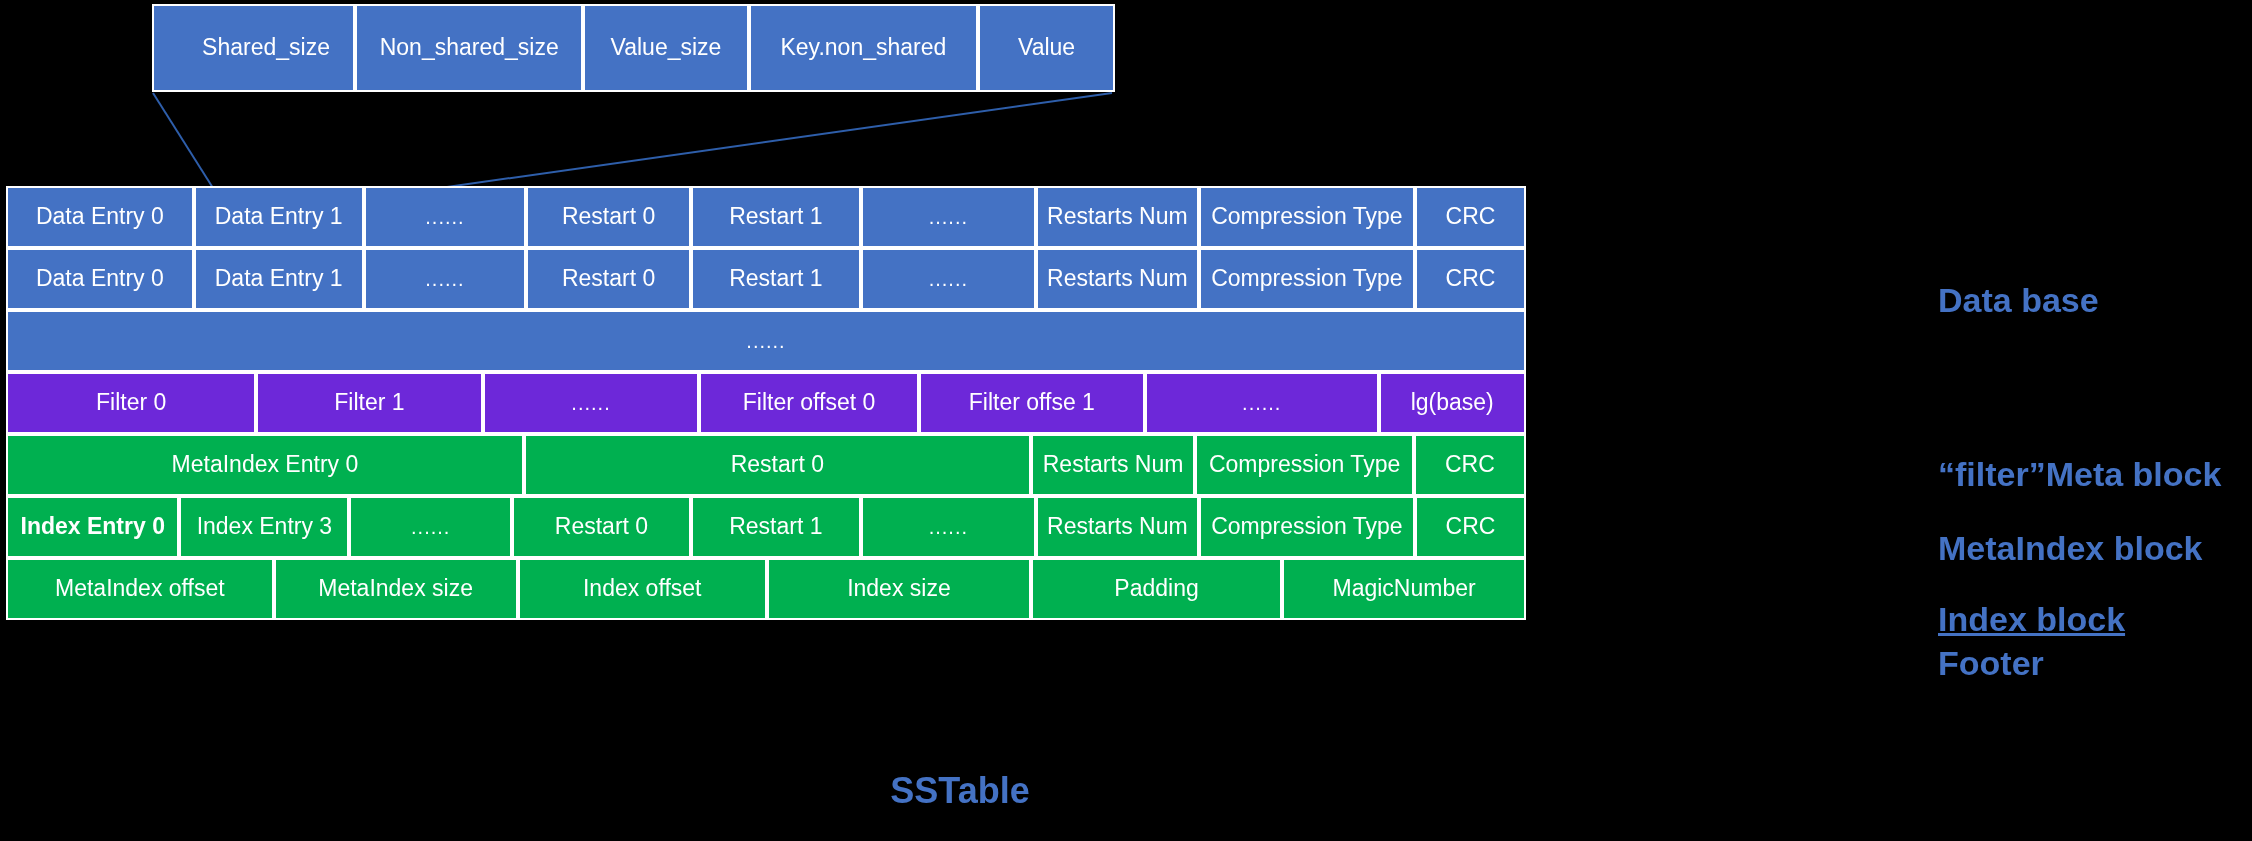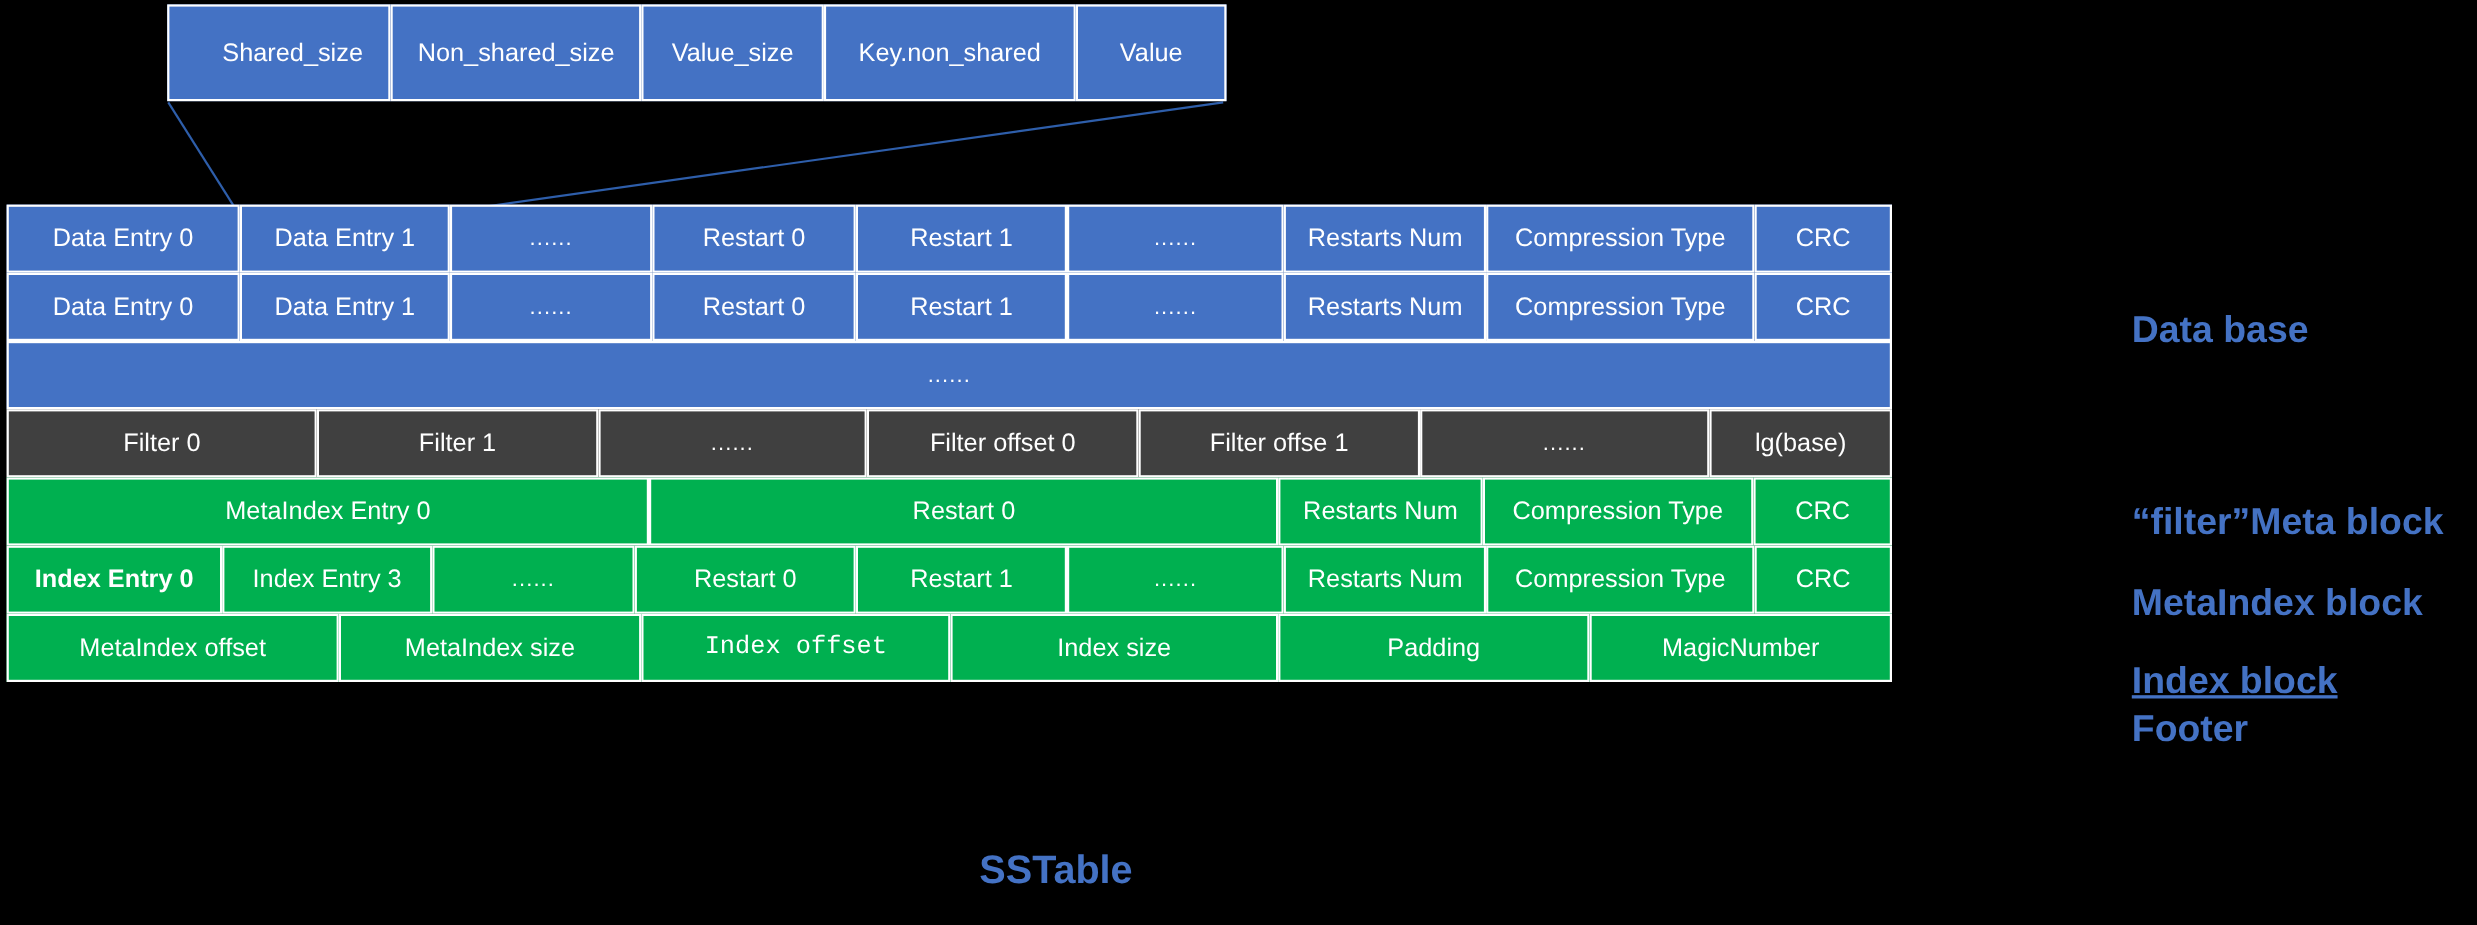--- a/index.html
+++ b/index.html
@@ -23,42 +23,42 @@
     justify-content: center;
     color: #ffffff;
     font-size: 23px;
     line-height: 1.1;
     text-align: center;
     border: 2px solid #ffffff;
     white-space: nowrap;
     overflow: hidden;
   }
   .blue  { background: #4472C4; }
-  .gray  { background: #404040; }
+  .gray  { background: #6d28d9; }
   .green { background: #00B050; }
 
   .dots { letter-spacing: 1px; font-size: 20px; }
 
   
   #detail-strip {
     position: absolute;
     left: 152px;
     top: 4px;
     width: 963px;
     height: 88px;
     display: flex;
   }
   #detail-strip .cell { height: 88px; }
 
   
   #sstable {
     position: absolute;
     left: 6px;
     top: 186px;
-    width: 1714px;
+    width: 1520px;
   }
   .row { display: flex; width: 100%; }
 
   
   #connectors {
     position: absolute;
     left: 0;
     top: 0;
     width: 2252px;
     height: 841px;
@@ -152,21 +152,21 @@
       <div class="cell green" style="flex: 196 0 0px; height: 62px;">Restart 0</div>
       <div class="cell green" style="flex: 186 0 0px; height: 62px;">Restart 1</div>
       <div class="cell green dots" style="flex: 192 0 0px; height: 62px;">......</div>
       <div class="cell green" style="flex: 178 0 0px; height: 62px;">Restarts Num</div>
       <div class="cell green" style="flex: 238 0 0px; height: 62px;">Compression Type</div>
       <div class="cell green" style="flex: 120 0 0px; height: 62px;">CRC</div>
     </div>
     <div class="row">
       <div class="cell green" style="flex: 288 0 0px; height: 62px;">MetaIndex offset</div>
       <div class="cell green" style="flex: 262 0 0px; height: 62px;">MetaIndex size</div>
-      <div class="cell green" style="flex: 268 0 0px; height: 62px; font-family: Liberation Mono, monospace;">Index offset</div>
+      <div class="cell green" style="flex: 268 0 0px; height: 62px;">Index offset</div>
       <div class="cell green" style="flex: 284 0 0px; height: 62px;">Index size</div>
       <div class="cell green" style="flex: 270 0 0px; height: 62px;">Padding</div>
       <div class="cell green" style="flex: 262 0 0px; height: 62px;">MagicNumber</div>
     </div>
   </div>
 
 <div id="side-label-host">
     <div class="side-label" style="top: 281px;">Data base</div>
     <div class="side-label" style="top: 455px;">“filter”Meta block</div>
     <div class="side-label" style="top: 529px;">MetaIndex block</div>

